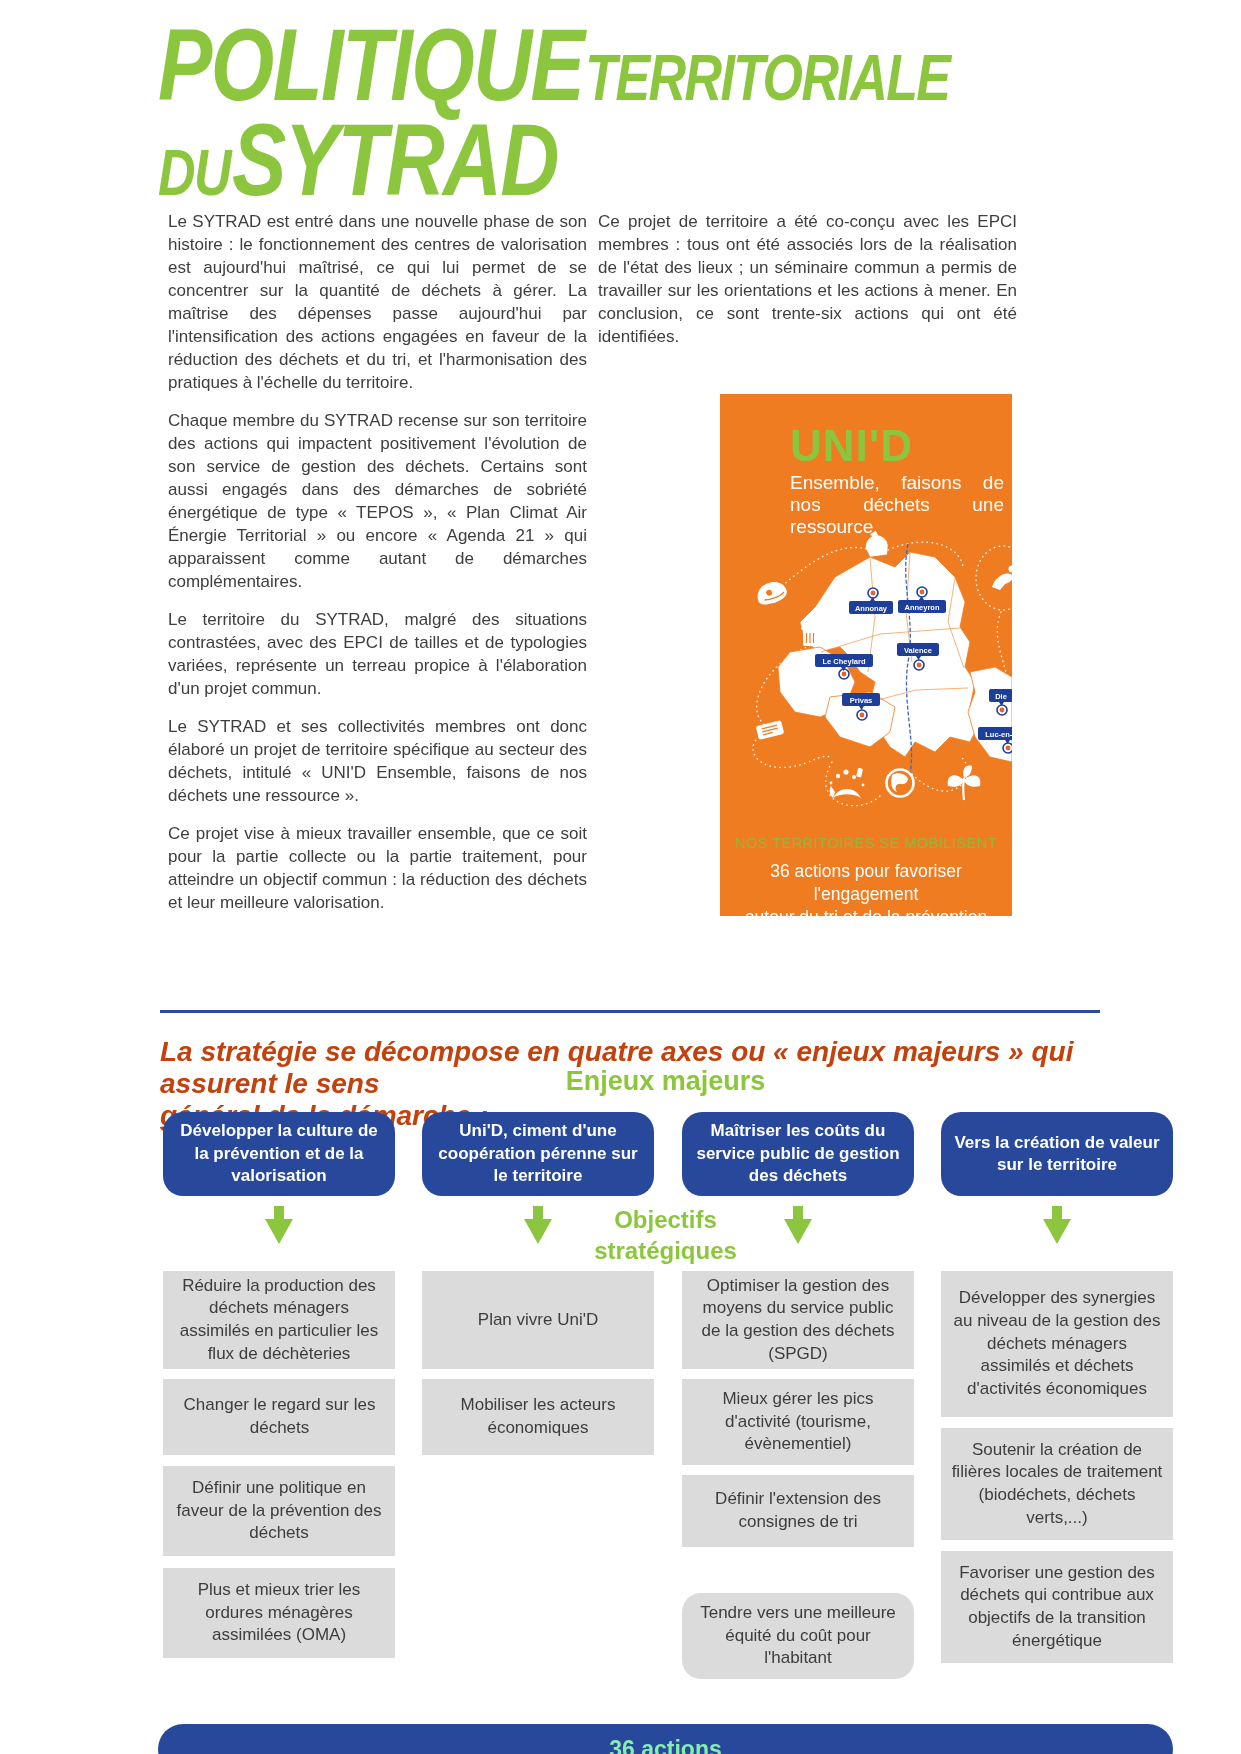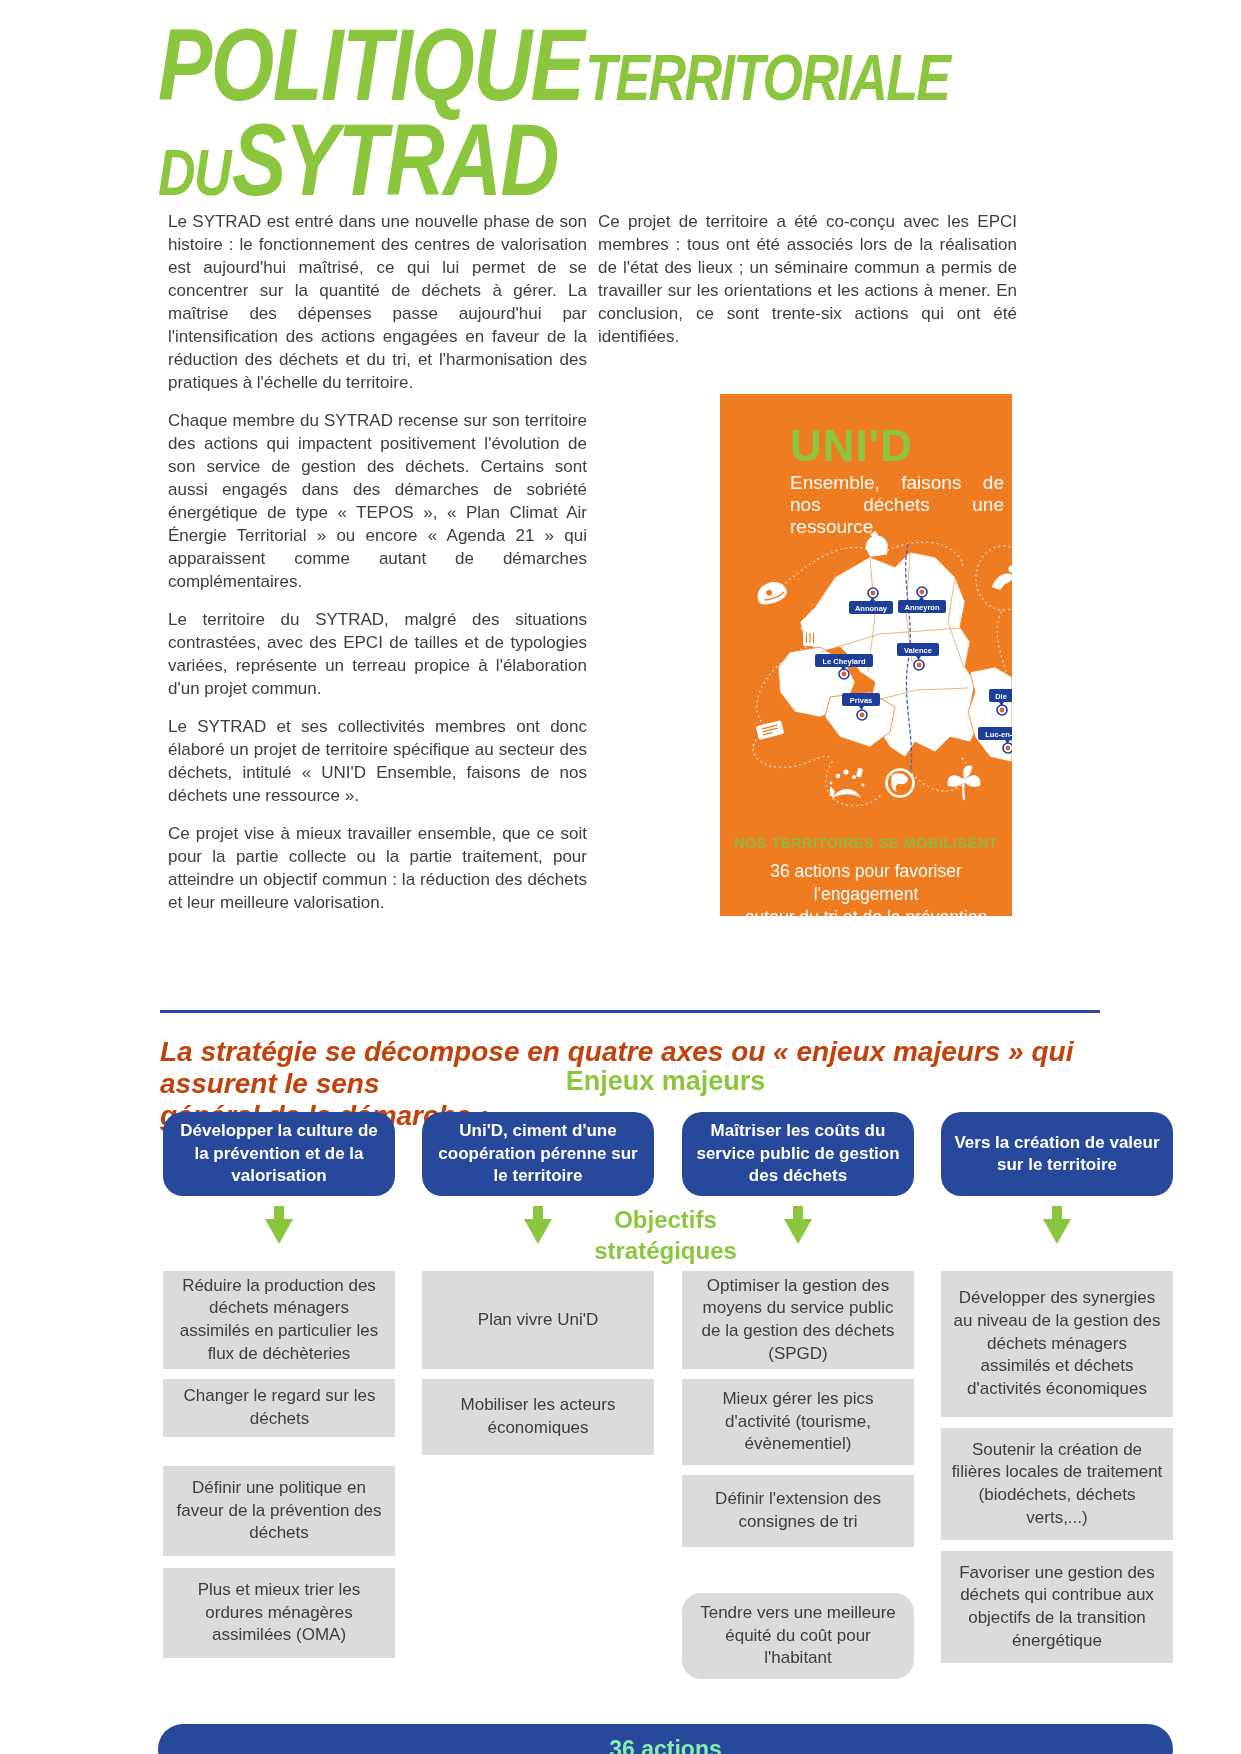--- a/index.html
+++ b/index.html
@@ -18,21 +18,21 @@
   .col-right{left:598px;}
   .col p{margin:0 0 15px 0;}
 
   
   .poster{position:relative;margin:46px 0 0 122px;width:292px;height:522px;background:#f07c21;overflow:hidden;}
   .poster-head{position:absolute;left:70px;top:30px;width:214px;}
   .poster-brand{color:#8cc63e;font-size:44px;font-weight:bold;letter-spacing:1px;line-height:1;}
   .poster-tagline{color:#ffffff;font-size:19px;line-height:1.17;margin-top:4px;}
   .poster-map{position:absolute;left:0;top:128px;width:292px;height:300px;}
   .poster-footer{position:absolute;left:0;top:438px;width:100%;text-align:center;}
-  .poster-kicker{color:#90b93c;font-size:14.5px;font-weight:bold;letter-spacing:.5px;}
+  .poster-kicker{color:#90b93c;font-size:14.5px;font-weight:normal;letter-spacing:.5px;}
   .poster-f1{color:#ffffff;font-size:17.5px;line-height:1.3;margin-top:5px;}
 
   
   .divider{position:absolute;left:160px;top:1010px;width:940px;height:3px;background:#2b4a9c;}
   .strategy-heading{position:absolute;left:160px;top:1036px;width:950px;color:#c2410c;
                     font-size:28px;font-weight:bold;font-style:italic;line-height:32px;}
   .enjeux-title{position:absolute;left:158px;top:1066px;width:1015px;text-align:center;
                 color:#8cc63e;font-size:27px;font-weight:bold;}
   .pillar{position:absolute;top:1112px;width:232px;height:84px;background:#27489b;border-radius:20px;
           display:flex;align-items:center;justify-content:center;color:#fff;font-weight:bold;
@@ -256,21 +256,21 @@
   <svg class="arrow" style="left:1039px;" viewBox="0 0 36 38">
       <path fill="#8cc63e" d="M13,0 h10 v13 h9 L18,38 4,13 h9 Z"></path>
     </svg>
 
   <div class="objectifs-title">
     <div>Objectifs</div>
     <div>stratégiques</div>
   </div>
 
   <div class="gbox c1" style="top:1271px;height:98px;">Réduire la production des déchets ménagers assimilés en particulier les flux de déchèteries</div>
-  <div class="gbox c1" style="top:1379px;height:58px;padding-left:11px;">Changer le regard sur les déchets</div>
+  <div class="gbox c1" style="top:1379px;height:76px;padding-left:11px;">Changer le regard sur les déchets</div>
   <div class="gbox c1" style="top:1466px;height:90px;">Définir une politique en faveur de la prévention des déchets</div>
   <div class="gbox c1" style="top:1568px;height:90px;">Plus et mieux trier les ordures ménagères assimilées (OMA)</div>
 
   <div class="gbox c2" style="top:1271px;height:98px;">Plan vivre Uni'D</div>
   <div class="gbox c2" style="top:1379px;height:76px;">Mobiliser les acteurs économiques</div>
 
   <div class="gbox c3" style="top:1271px;height:98px;">Optimiser la gestion des moyens du service public de la gestion des déchets (SPGD)</div>
   <div class="gbox c3" style="top:1379px;height:86px;">Mieux gérer les pics d'activité (tourisme, évènementiel)</div>
   <div class="gbox c3" style="top:1475px;height:72px;">Définir l'extension des consignes de tri</div>
   <div class="gbox c3" style="top:1593px;height:86px;border-radius:19px;">Tendre vers une meilleure équité du coût pour l'habitant</div>

